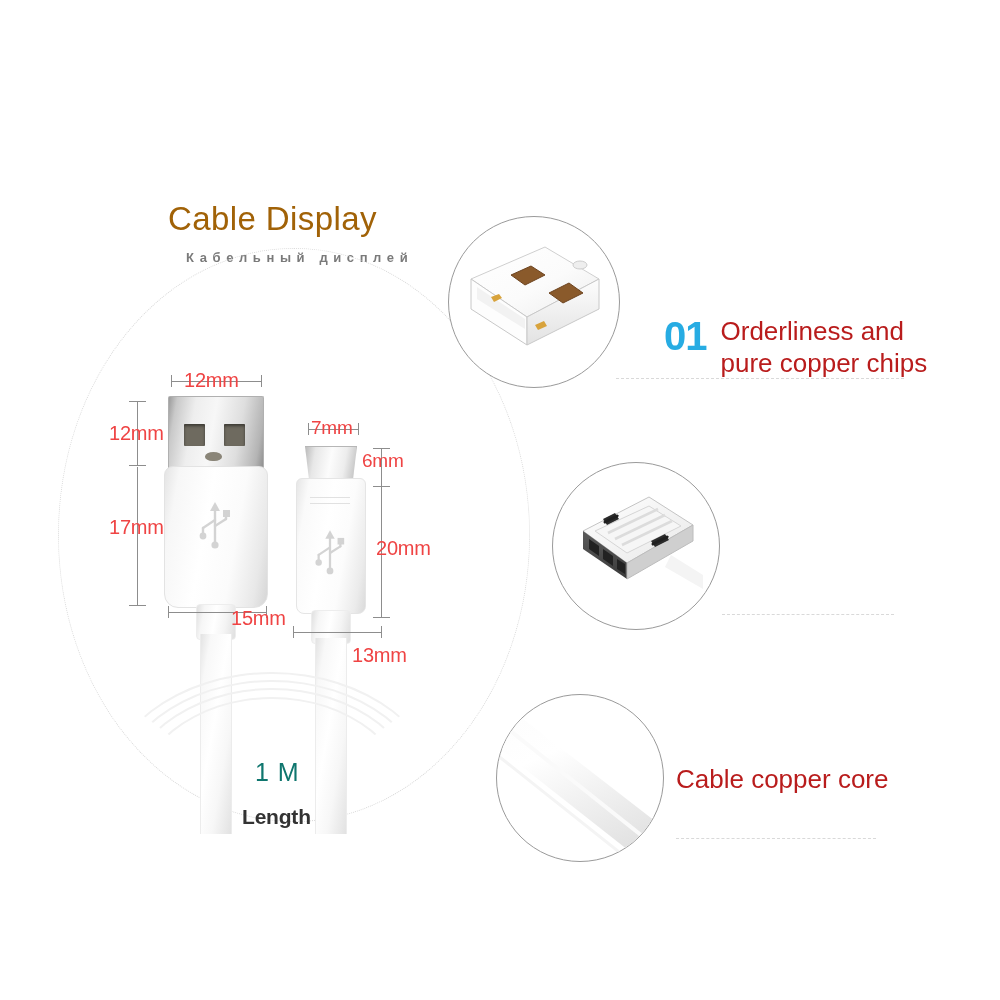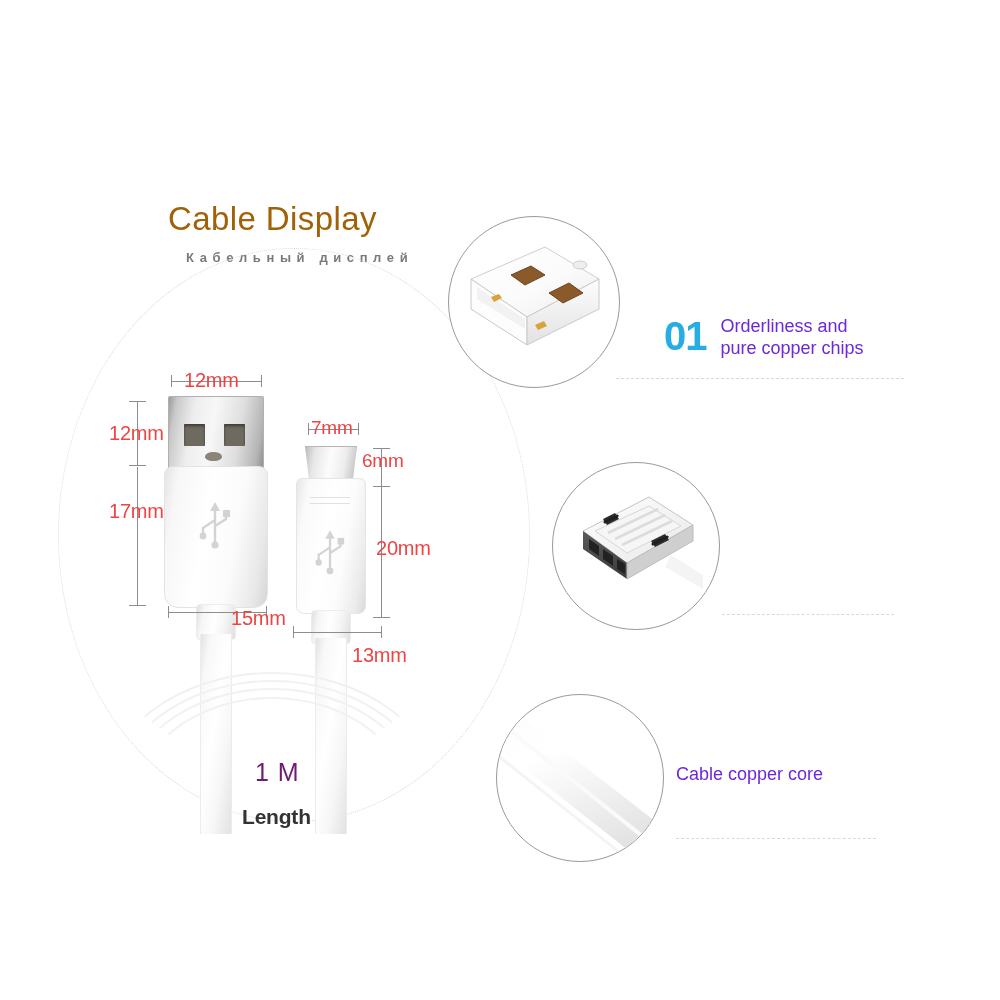--- a/index.html
+++ b/index.html
@@ -101,21 +101,21 @@
     overflow:hidden;
   }
 
   
   .callout{position:absolute;}
   .num{
     font-size:40px;font-weight:700;color:#27ACE3;
     line-height:1;letter-spacing:-1px;
   }
   .ctext{
-    font-size:18px;color:#6d28d9;line-height:1.22;font-weight:400;
+    font-size:26px;color:#b91c1c;line-height:1.22;font-weight:400;
     white-space:pre-line;
   }
   .dotted-rule{
     position:absolute;height:0;border-top:1px dashed #d9d9d9;
   }
 </style>
 </head>
 <body>
 
 <div id="stage">
@@ -182,21 +182,21 @@
     <div class="vline" style="left:261px;top:375px;height:12px;"></div>
     <div class="dim" style="left:184px;top:369px;">12mm</div>
 
     <div class="vline" style="left:137px;top:401px;height:64px;"></div>
     <div class="hline" style="left:129px;top:401px;width:17px;"></div>
     <div class="hline" style="left:129px;top:465px;width:17px;"></div>
     <div class="dim" style="left:109px;top:422px;">12mm</div>
 
     <div class="vline" style="left:137px;top:467px;height:138px;"></div>
     <div class="hline" style="left:129px;top:605px;width:17px;"></div>
-    <div class="dim" style="left:109px;top:500px;">17mm</div>
+    <div class="dim" style="left:109px;top:516px;">17mm</div>
 
     <div class="hline" style="left:168px;top:612px;width:98px;"></div>
     <div class="vline" style="left:168px;top:606px;height:12px;"></div>
     <div class="vline" style="left:266px;top:606px;height:12px;"></div>
     <div class="dim" style="left:231px;top:607px;">15mm</div>
 
     <div class="hline" style="left:308px;top:429px;width:50px;"></div>
     <div class="vline" style="left:308px;top:423px;height:12px;"></div>
     <div class="vline" style="left:358px;top:423px;height:12px;"></div>
     <div class="dim sm" style="left:311px;top:417px;text-align:center;">7mm</div>
@@ -208,21 +208,21 @@
 
     <div class="vline" style="left:381px;top:487px;height:130px;"></div>
     <div class="hline" style="left:373px;top:617px;width:17px;"></div>
     <div class="dim" style="left:376px;top:537px;">20mm</div>
 
     <div class="hline" style="left:293px;top:632px;width:88px;"></div>
     <div class="vline" style="left:293px;top:626px;height:12px;"></div>
     <div class="vline" style="left:381px;top:626px;height:12px;"></div>
     <div class="dim" style="left:352px;top:644px;">13mm</div>
 
-    <div class="dim" style="left:255px;top:758px;font-size:25px;letter-spacing:1px;color:#701a75;">1 M</div>
+    <div class="dim" style="left:255px;top:758px;font-size:25px;letter-spacing:1px;color:#0f766e;">1 M</div>
     <div class="dim" style="left:242px;top:805px;font-size:21px;font-weight:600;color:#333;text-align:right;">Length</div>
   </div>
 
   <div class="bubble" style="left:448px;top:216px;width:170px;height:170px;">
 
     <svg viewBox="0 0 170 170" style="width:170px;height:170px;display:block;">
       <defs>
         <linearGradient id="gTop" x1="0" y1="0" x2="1" y2="1">
           <stop offset="0%" stop-color="#ffffff"></stop>
           <stop offset="55%" stop-color="#fbfbfb"></stop>

